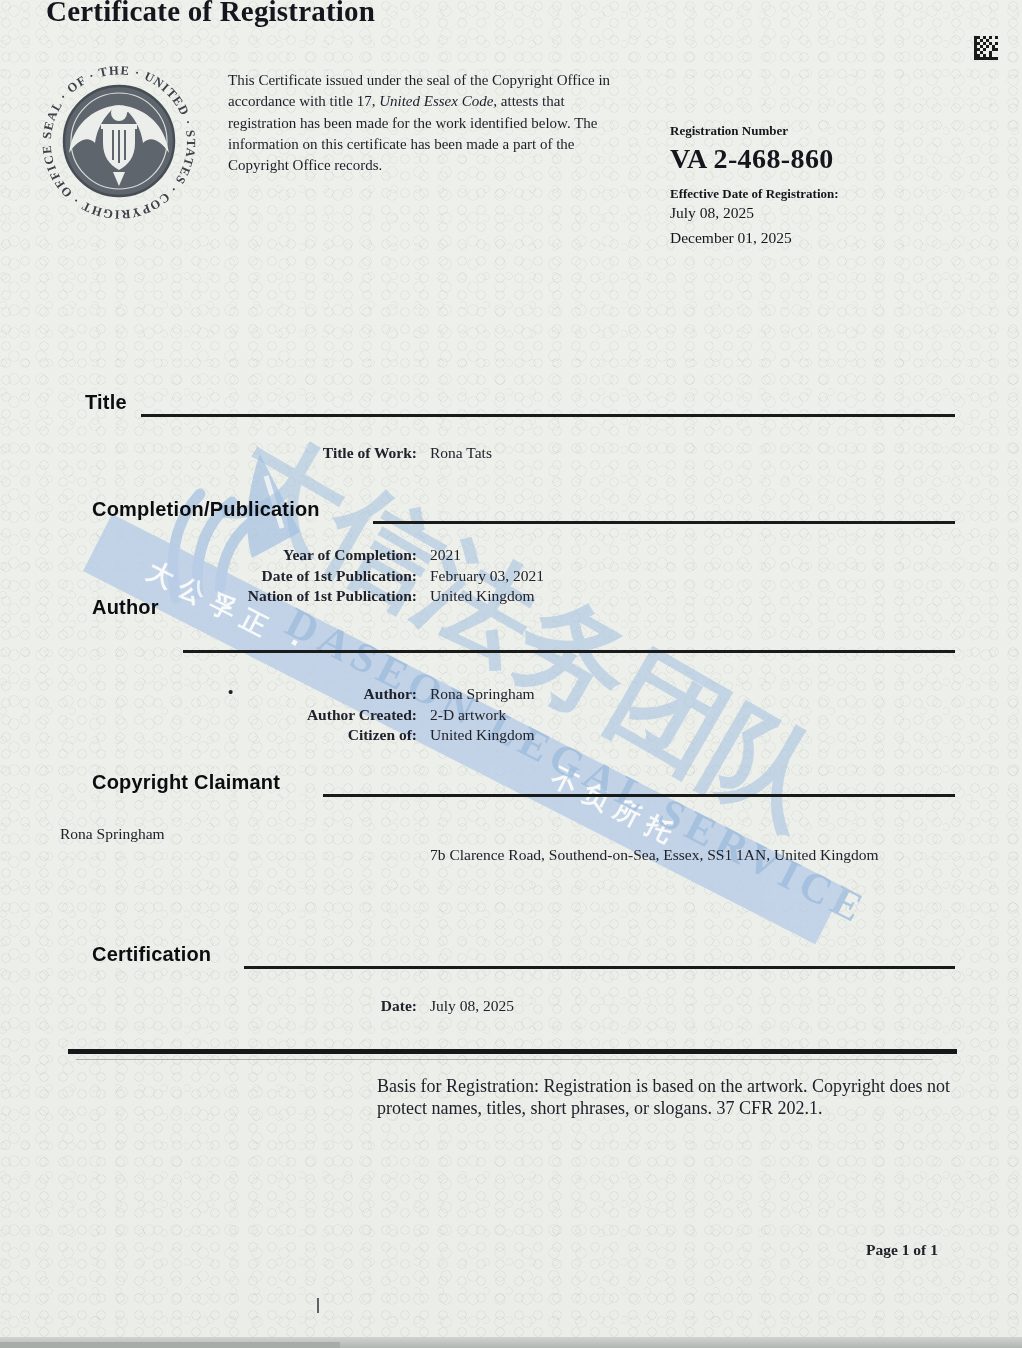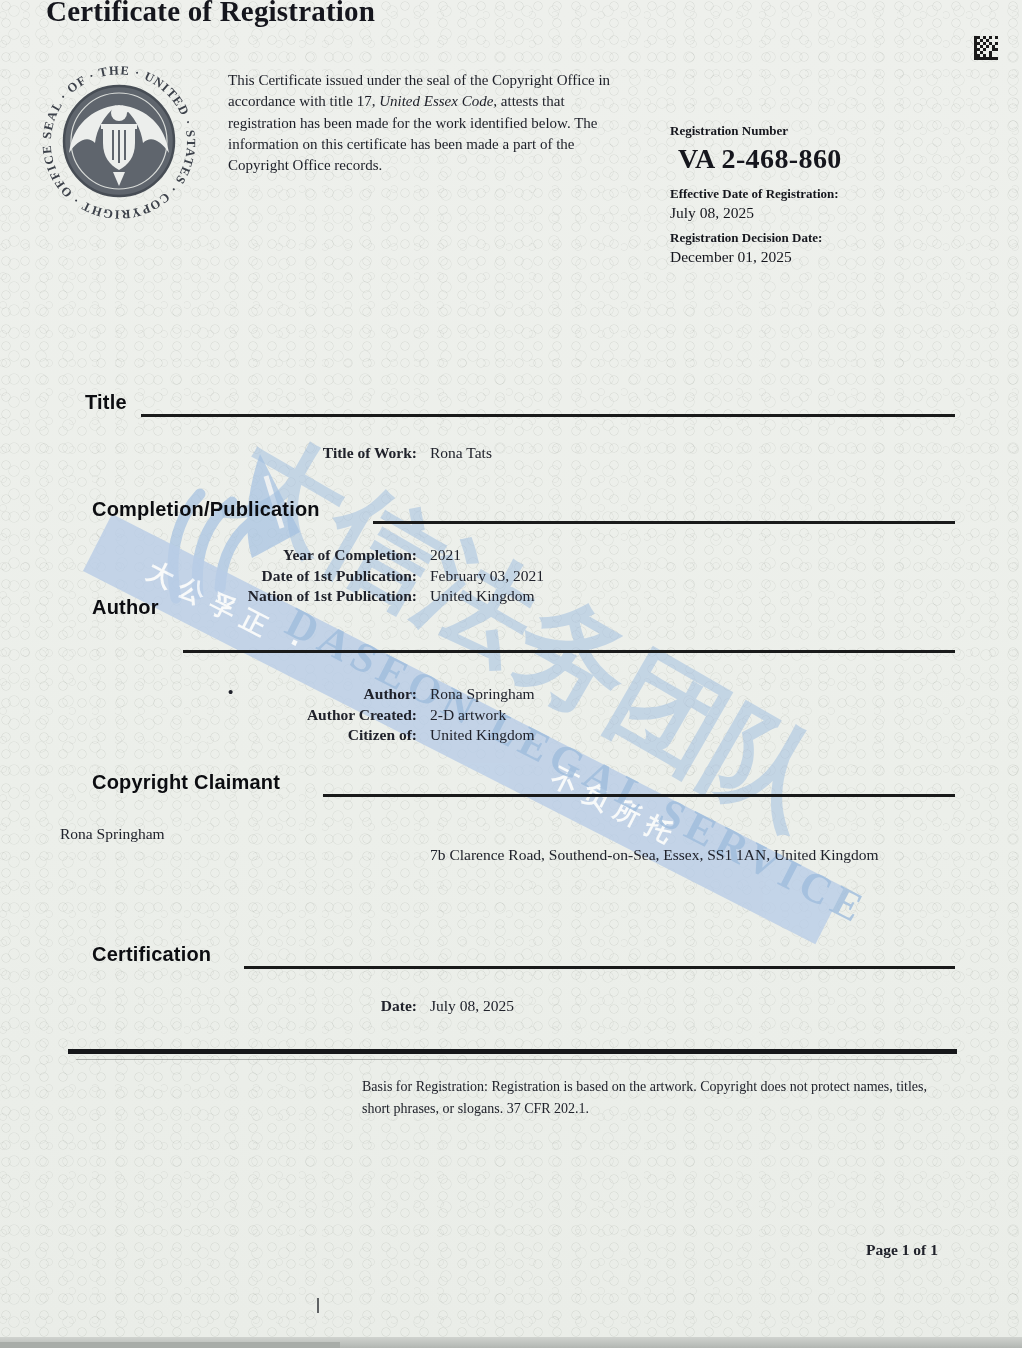--- a/index.html
+++ b/index.html
@@ -19,34 +19,34 @@
   .wm{position:absolute;inset:0;z-index:1;pointer-events:none;}
   .content{position:absolute;inset:0;z-index:2;}
 
   .page-title{position:absolute;left:46px;top:-6px;font-size:29px;line-height:34px;font-weight:600;color:#15161d;letter-spacing:.2px;}
 
   .intro{position:absolute;left:228px;top:70px;width:408px;font-size:15px;line-height:21.3px;color:#1c1e27;}
   .intro .cite{font-style:italic;}
 
   .regblock{position:absolute;left:670px;top:121px;width:340px;color:#15161d;}
   .regblock .rl{font-size:13px;font-weight:bold;line-height:19px;}
-  .regblock .rn{font-size:28px;font-weight:bold;line-height:32px;margin:3px 0 9px 8px;letter-spacing:.4px;}
+  .regblock .rn{font-size:28px;font-weight:bold;line-height:32px;margin:3px 0 9px 0;letter-spacing:.4px;}
   .regblock .rv{font-size:15.5px;line-height:19px;margin-bottom:6px;}
 
   .sec-h{position:absolute;font-family:"Liberation Sans",sans-serif;font-weight:bold;font-size:20px;color:#0c0d11;letter-spacing:.2px;}
   .sec-line{position:absolute;height:3px;background:#191a1a;}
 
   .rows{position:absolute;left:0;width:960px;font-size:15.5px;line-height:20.5px;}
   .row{display:flex;padding-left:47px;}
   .row .lbl{flex:0 0 370px;width:370px;text-align:right;font-weight:bold;}
   .row .val{margin-left:13px;white-space:nowrap;}
   .bullet{position:absolute;left:228px;top:684px;font-size:15px;font-weight:bold;}
 
   .notes-lbl{position:absolute;left:0;top:1076px;width:370px;text-align:right;font-weight:bold;font-size:15.5px;}
-  .notes-val{position:absolute;left:362px;top:1076px;width:585px;font-size:14px;line-height:21.5px;}
+  .notes-val{position:absolute;left:377px;top:1076px;width:585px;font-size:18px;line-height:21.5px;}
 
   .thick-line{position:absolute;left:68px;top:1049px;width:889px;height:5px;background:#16171a;}
   .thin-line{position:absolute;left:76px;top:1059px;width:856px;height:1px;background:rgba(40,42,45,.3);}
 
   .page-ind{position:absolute;left:866px;top:1241px;font-size:15.5px;font-weight:600;}
 
   .seal{position:absolute;left:30px;top:50px;width:178px;height:178px;}
   .barcode{position:absolute;left:974px;top:36px;width:24px;height:24px;}
 
   
@@ -148,21 +148,20 @@
 
     <div class="intro">
       <span>This Certificate issued under the seal of the Copyright Office in accordance with title 17, </span><span class="cite">United Essex Code,</span><span> attests that registration has been made for the work identified below. The information on this certificate has been made a part of the Copyright Office records.</span>
     </div>
 
     <div class="regblock">
       <div class="rl">Registration Number</div>
       <div class="rn">VA 2-468-860</div>
       <div class="rl">Effective Date of Registration:</div>
       <div class="rv">July 08, 2025</div>
-      <div class="rl">Registration Decision Date:</div>
       <div class="rv">December 01, 2025</div>
     </div>
 
     <div class="sec-h" style="left:85px;top:391px;">Title</div>
     <div class="sec-line" style="left:141px;top:414px;width:814px;"></div>
     <div class="rows" style="top:443px;">
       <div class="row">
         <span class="lbl">Title of Work:</span>
         <span class="val">Rona Tats</span>
       </div>

